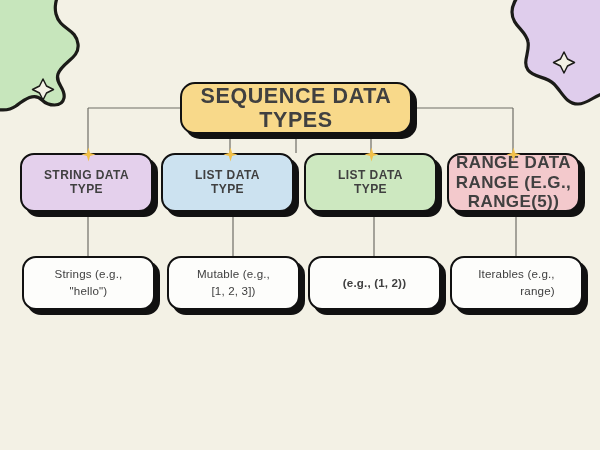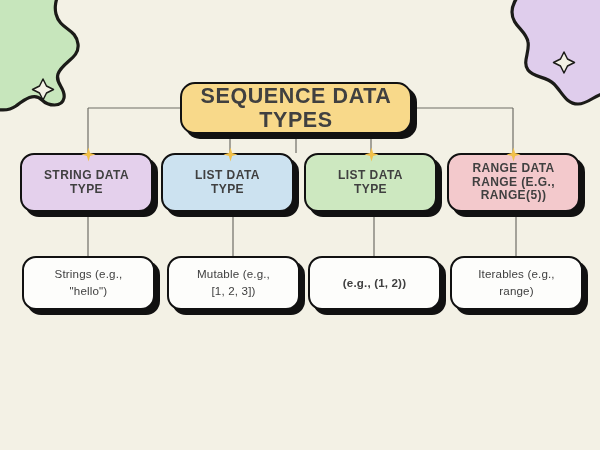--- a/index.html
+++ b/index.html
@@ -69,21 +69,21 @@
   .node-cat {
     width: 133px;
     height: 59px;
     top: 153px;
     font-size: 12px;
     font-weight: bold;
     letter-spacing: 0.45px;
     padding: 0 6px;
     z-index: 5;
   }
-  .node-cat.small-text { font-size: 12px; letter-spacing: 0.4px; }
+  .node-cat.small-text { font-size: 17px; letter-spacing: 0.4px; }
 
   .cat-0 { left: 20px;  background: #E4D0EC; }
   .cat-1 { left: 161px; background: #CCE2F0; }
   .cat-2 { left: 304px; background: #CDE8C0; }
   .cat-3 { left: 447px; background: #F3C9CC; }
 
   .node-leaf {
     width: 133px;
     height: 54px;
     top: 256px;
@@ -91,21 +91,21 @@
     font-size: 11.6px;
     font-weight: normal;
     letter-spacing: 0.15px;
     padding: 0 8px;
     z-index: 5;
     line-height: 1.45;
   }
   .leaf-0 { left: 22px;  }
   .leaf-1 { left: 167px; }
   .leaf-2 { left: 308px; font-weight: bold; }
-  .leaf-3 { left: 450px; }
+  .leaf-3 { left: 450px; text-align: right; }
 
   .node span { display: block; }
 
   
   .sparkle {
     position: absolute;
     width: 15px;
     height: 15px;
     z-index: 7;
     pointer-events: none;

